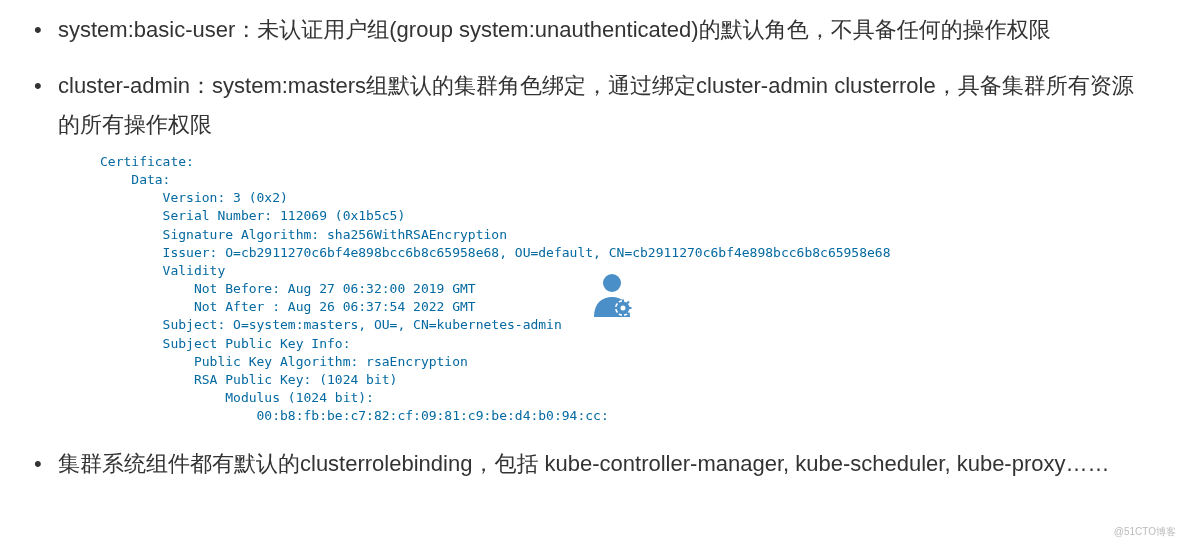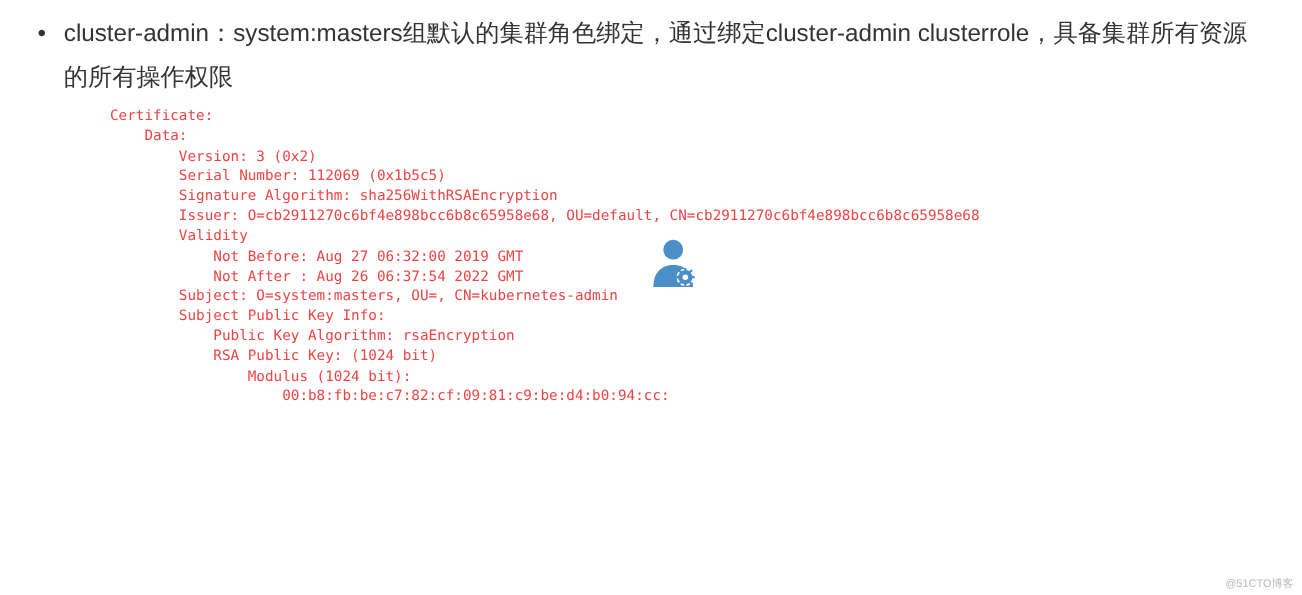--- a/index.html
+++ b/index.html
@@ -30,41 +30,44 @@
     font-size: 22px;
   }
   .cert-block {
     margin: 8px 0 18px 42px;
     position: relative;
   }
   pre.cert {
     font-family: "Menlo", "Consolas", monospace;
     font-size: 13px;
     line-height: 1.4;
-    color: #ef4444;
+    color: #0369a1;
     margin: 0;
     white-space: pre;
   }
   .admin-icon {
     position: absolute;
     top: 118px;
     left: 490px;
   }
   .watermark {
     position: absolute;
     right: 8px;
     bottom: 0;
     font-size: 10px;
     color: #bbb;
   }
 </style>
 </head>
 <body>
 
 <ul>
+  <li class="bullet-item">
+    <span>system:basic-user：未认证用户组(group system:unauthenticated)的默认角色，不具备任何的操作权限</span>
+  </li>
   <li class="bullet-item">
     <span>cluster-admin：system:masters组默认的集群角色绑定，通过绑定cluster-admin clusterrole，具备集群所有资源的所有操作权限</span>
     <div class="cert-block">
       <pre class="cert">Certificate:
     Data:
         Version: 3 (0x2)
         Serial Number: 112069 (0x1b5c5)
         Signature Algorithm: sha256WithRSAEncryption
         Issuer: O=cb2911270c6bf4e898bcc6b8c65958e68, OU=default, CN=cb2911270c6bf4e898bcc6b8c65958e68
         Validity
@@ -92,15 +95,18 @@
               <rect x="11" y="0" width="2" height="3" transform="rotate(45 12 1.5)"></rect>
               <rect x="1" y="0" width="2" height="3" transform="rotate(-45 2 1.5)"></rect>
               <rect x="11" y="11" width="2" height="3" transform="rotate(-45 12 12.5)"></rect>
               <rect x="1" y="11" width="2" height="3" transform="rotate(45 2 12.5)"></rect>
             </g>
           </g>
         </svg>
       </span>
     </div>
   </li>
+  <li class="bullet-item">
+    <span>集群系统组件都有默认的clusterrolebinding，包括 kube-controller-manager, kube-scheduler, kube-proxy……</span>
+  </li>
 </ul>
 
 <div class="watermark">@51CTO博客</div>
 
 </body></html>

